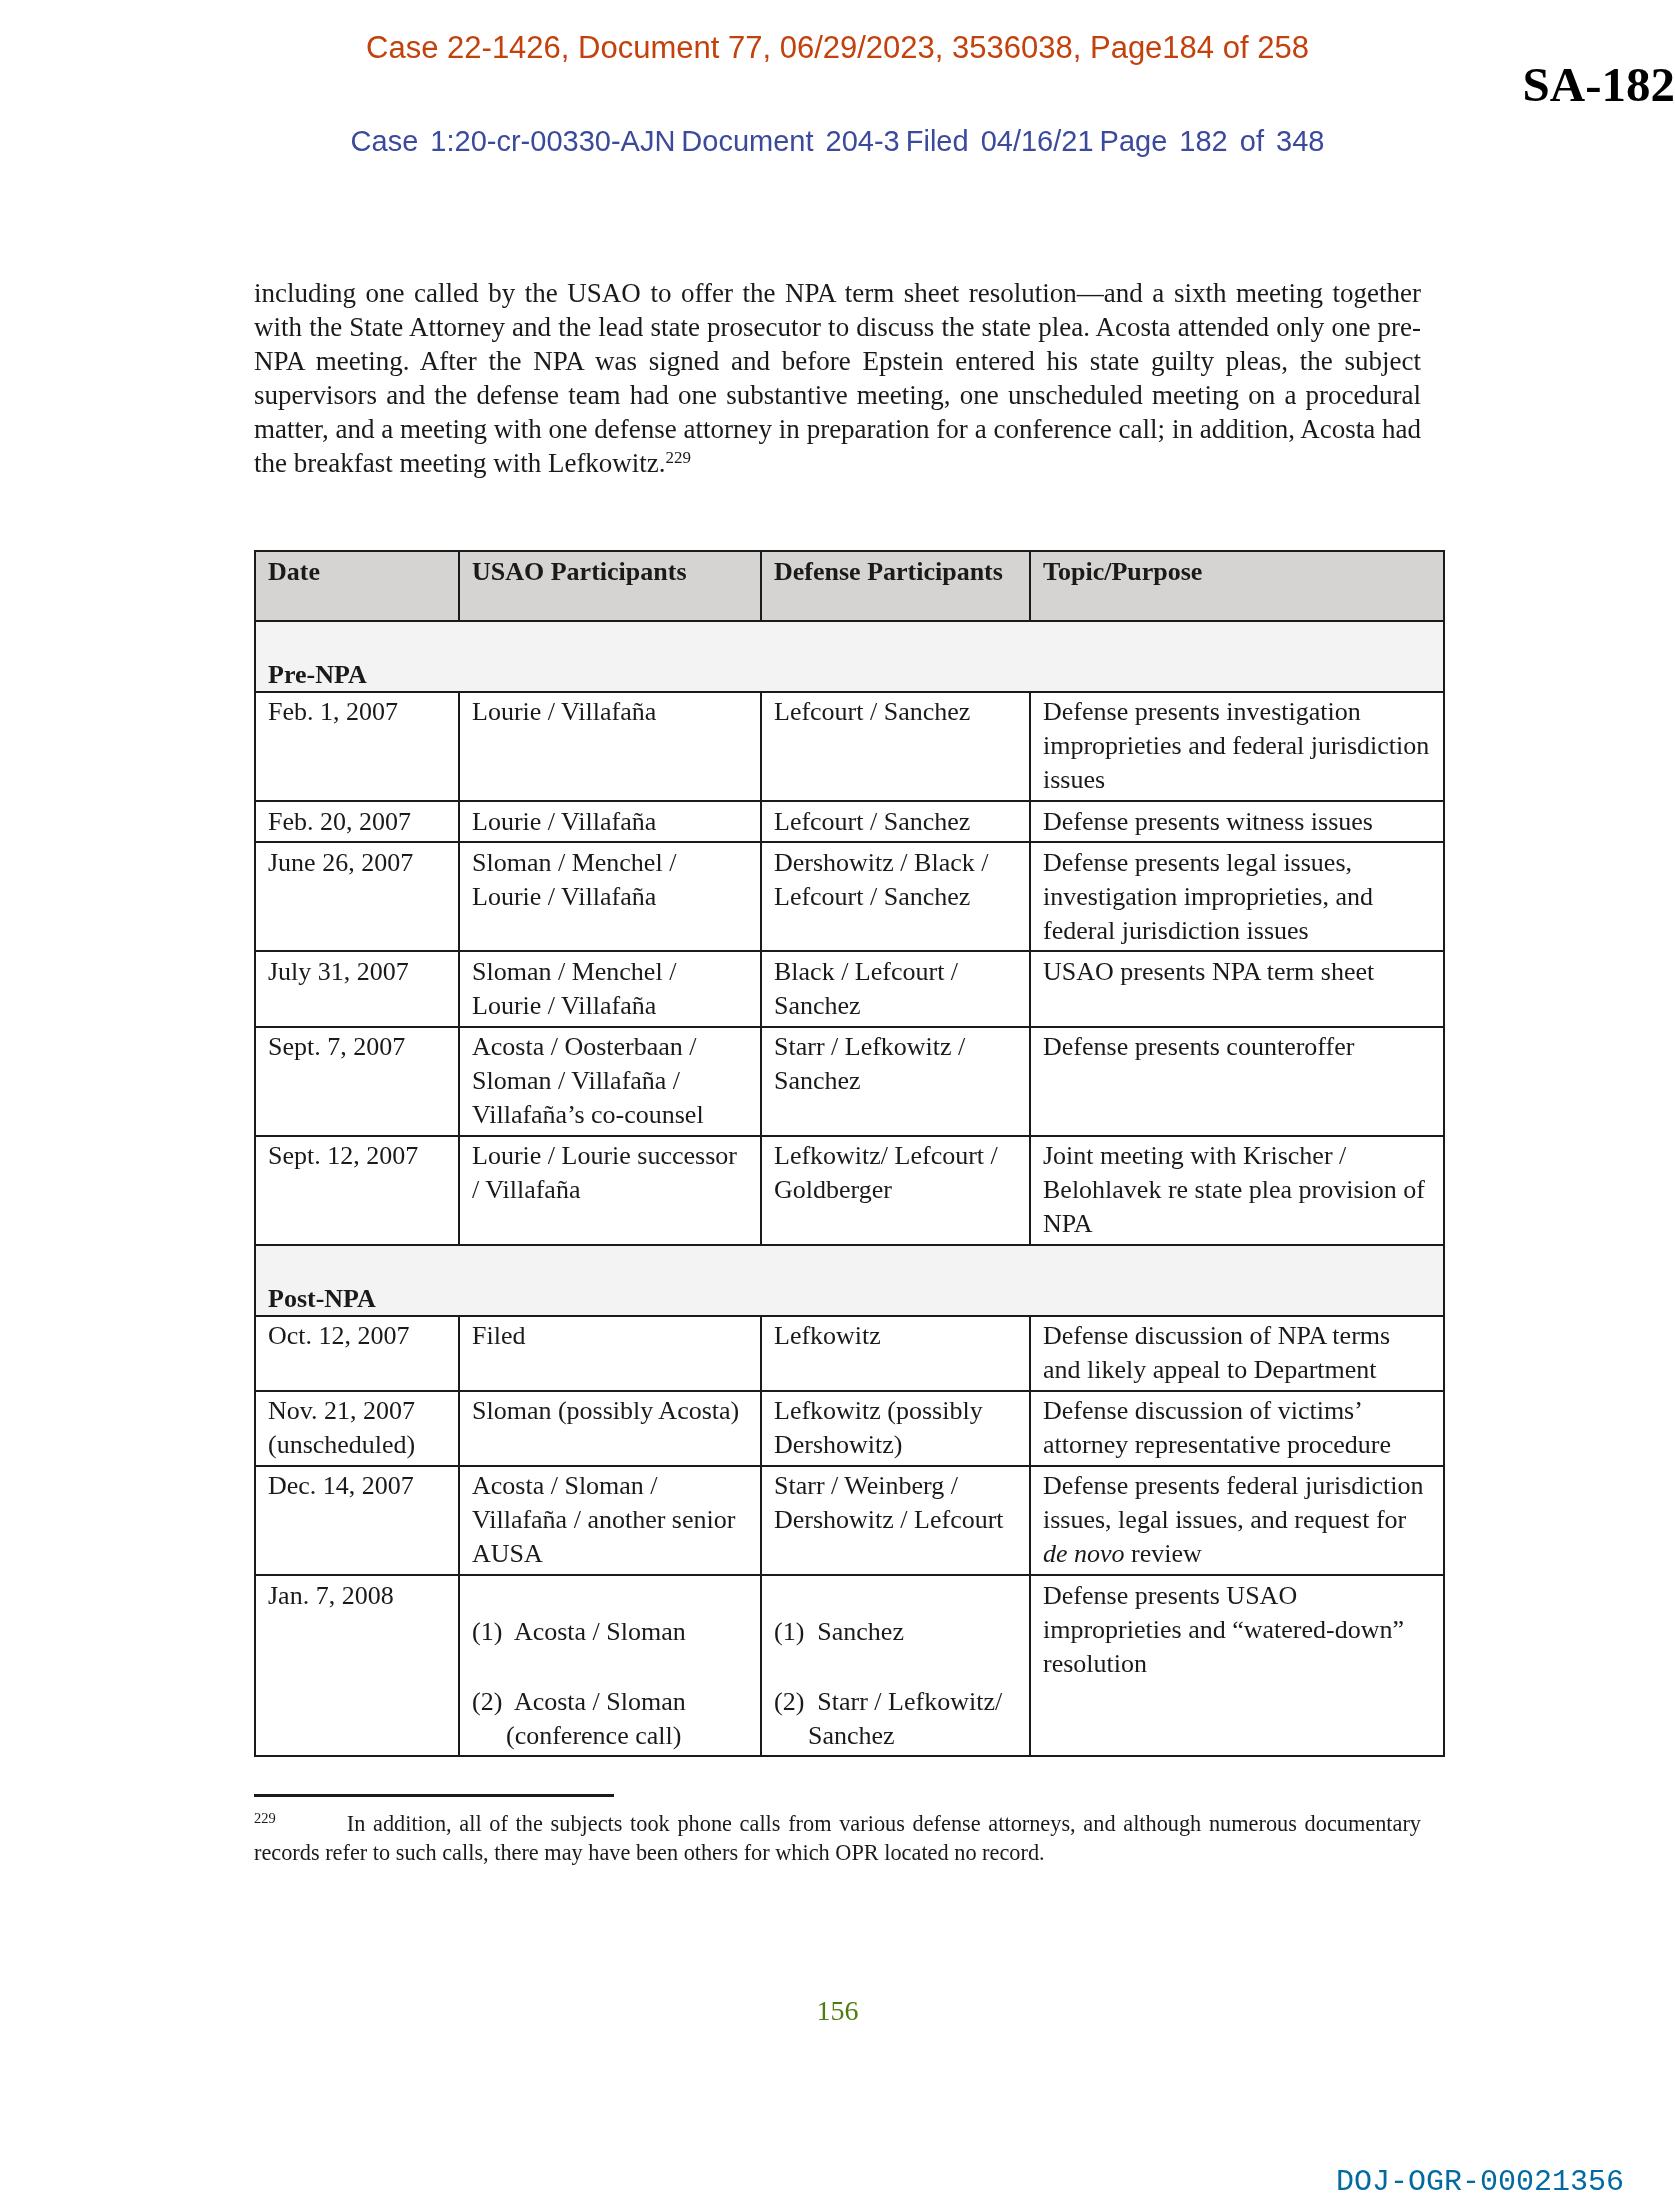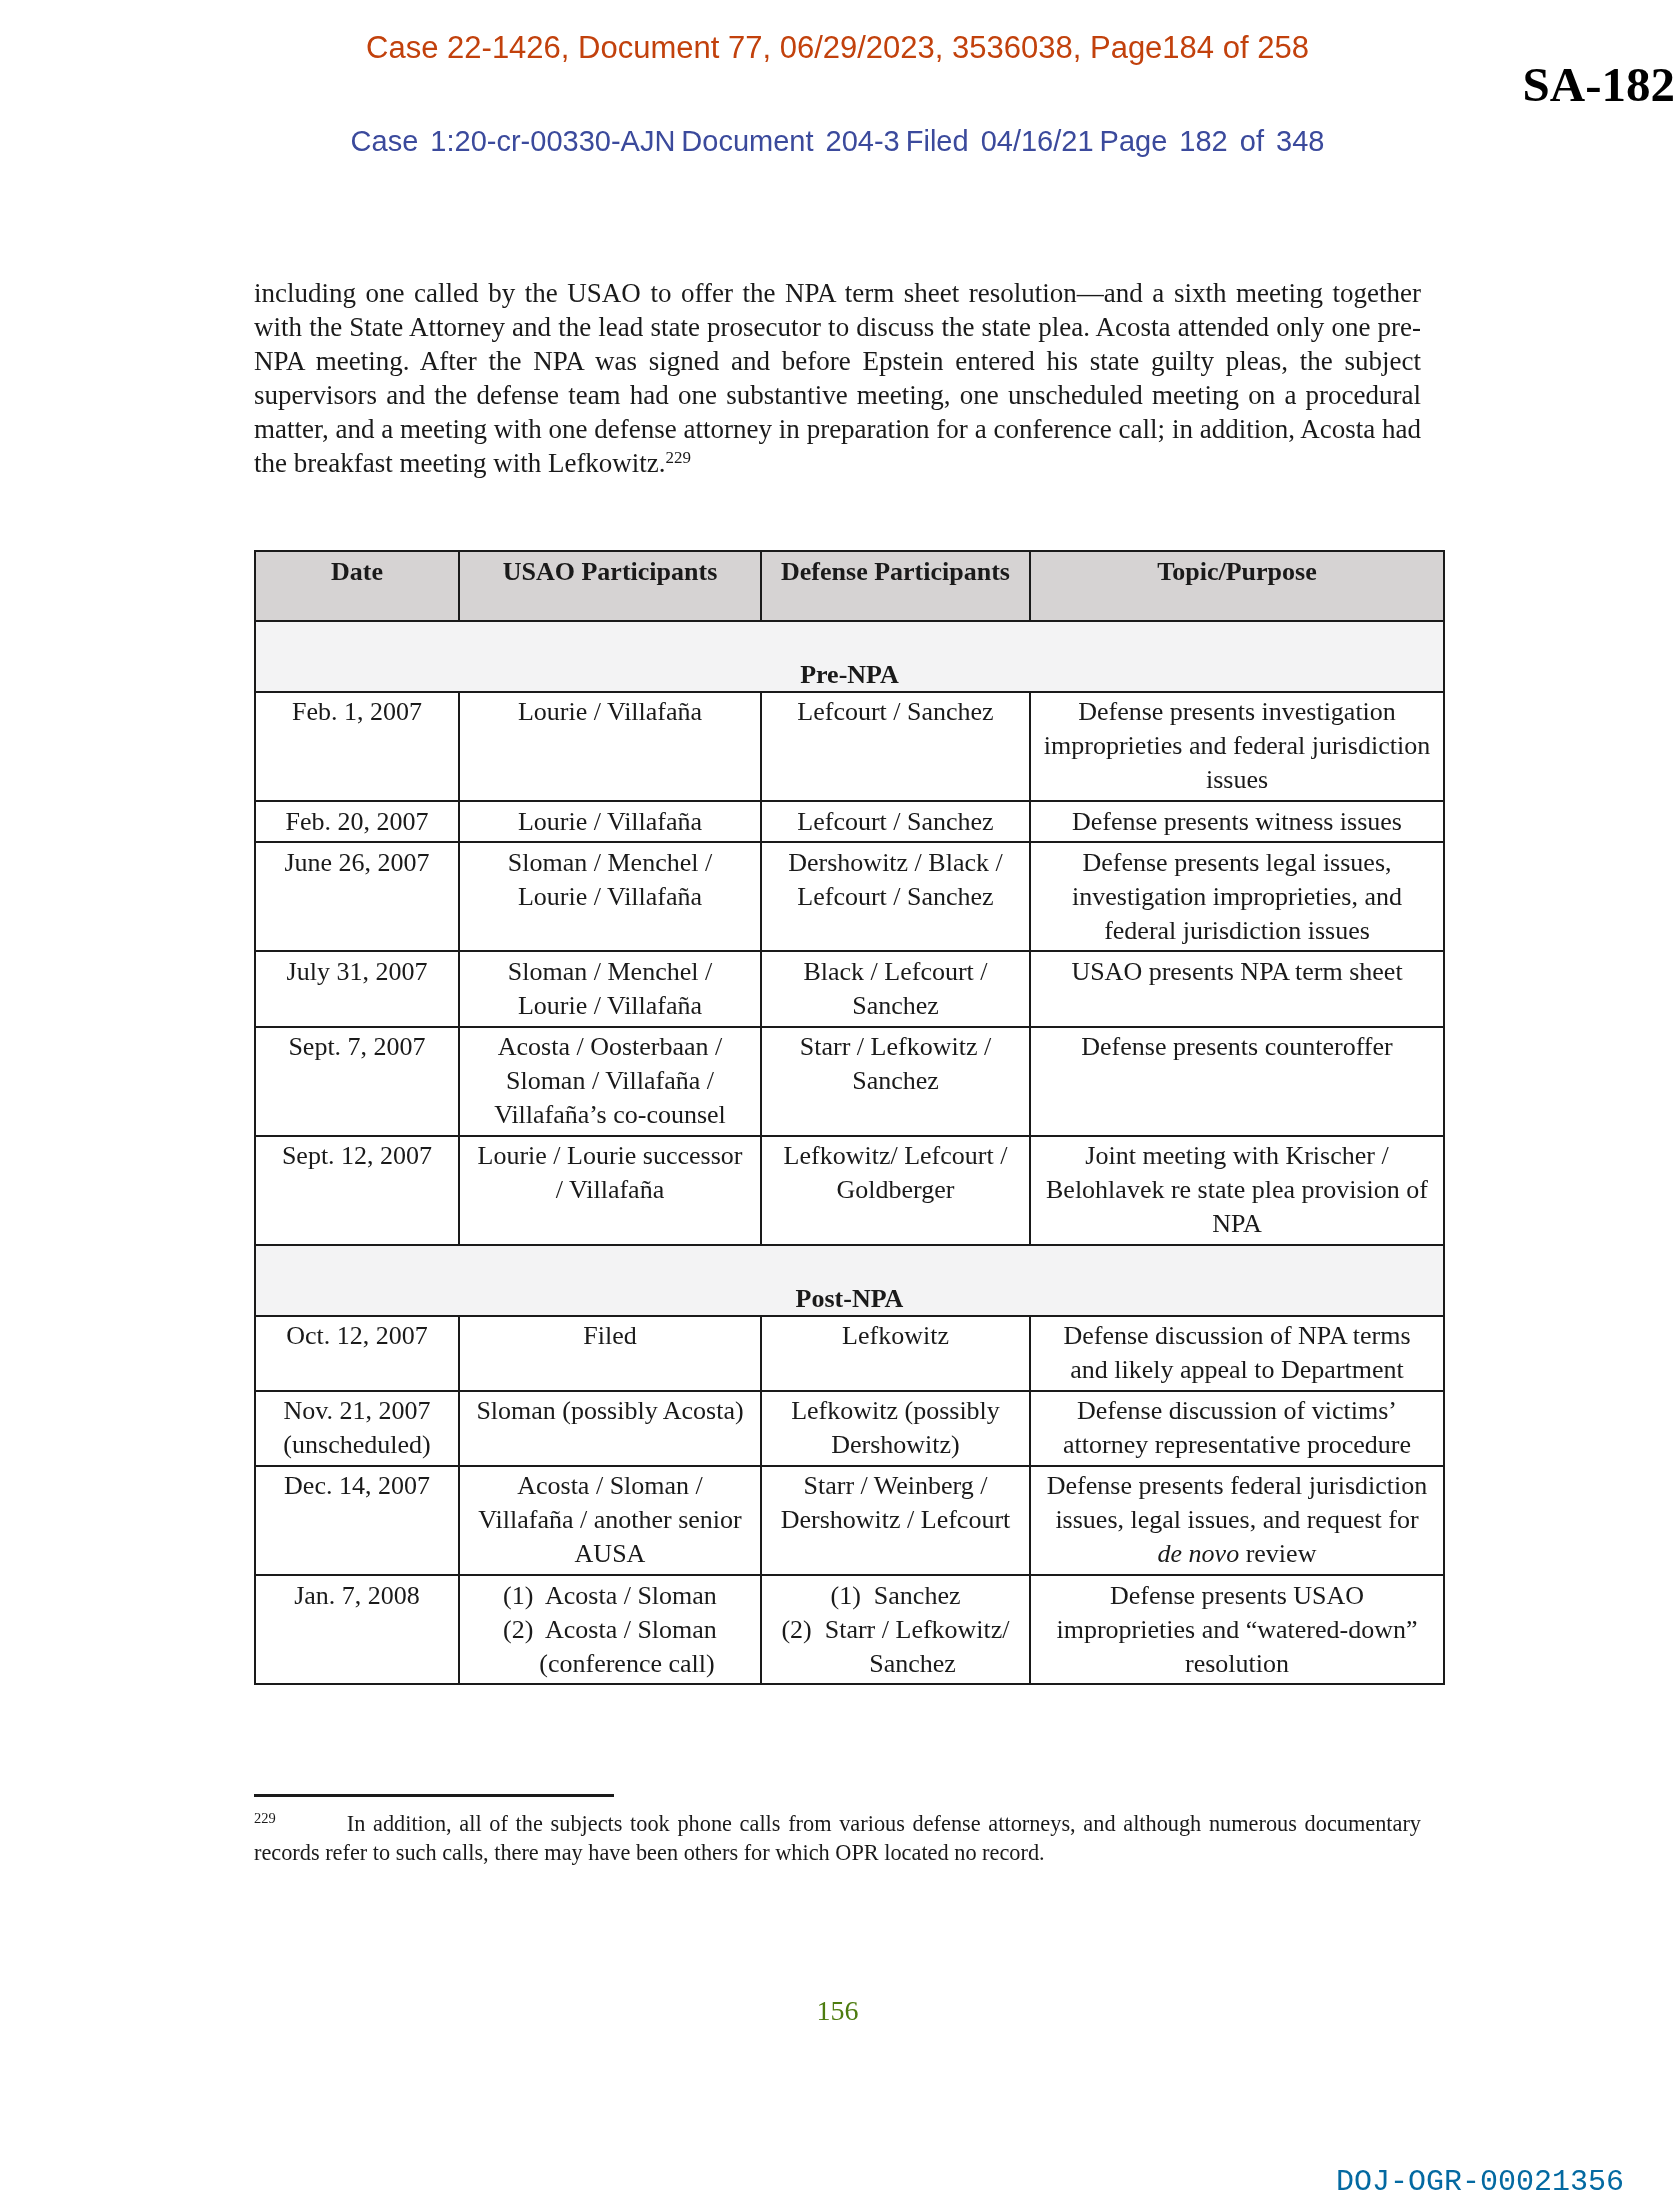--- a/index.html
+++ b/index.html
@@ -28,30 +28,30 @@
   table.meetings {
     position: absolute; left: 254px; top: 550px; width: 1189px;
     border-collapse: collapse; table-layout: fixed;
     font-family: "Liberation Serif", serif; font-size: 26px; color: #1a1a1a;
   }
   table.meetings col.c1 { width: 204px; }
   table.meetings col.c2 { width: 302px; }
   table.meetings col.c3 { width: 269px; }
   table.meetings col.c4 { width: 414px; }
   table.meetings td, table.meetings th {
-    border: 2px solid #1a1a1a; vertical-align: top; text-align: center;
+    border: 2px solid #1a1a1a; vertical-align: top; text-align: left;
     padding: 2.6px 12px 2.6px 12px; line-height: 34px;
   }
   table.meetings th { background: #d6d3d3; font-weight: bold; height: 63px; }
   tr.section td {
     background: #f3f3f4; font-weight: bold; height: 66px; vertical-align: bottom;
     padding-bottom: 0; line-height: 32px; margin-top: 30px;
   }
   .sub { display: block; }
-  .num-list { display: block; padding-left: 34px; text-indent: -34px; }
+  .num-list { display: block; padding-left: 34px; text-indent: -34px; margin-top: 36px; }
   .footnote-rule {
     position: absolute; left: 254px; top: 1794px; width: 360px; height: 2.6px; background: #1a1a1a;
   }
   .footnote {
     position: absolute; left: 254px; top: 1809px; width: 1167px;
     font-family: "Liberation Serif", serif; font-size: 22.3px; line-height: 29px; color: #1a1a1a;
     text-align: justify; text-align-last: left;
   }
   .footnote .fn-num { font-size: 14.5px; vertical-align: 8px; line-height: 0; margin-right: 71px; }
   .page-number {

